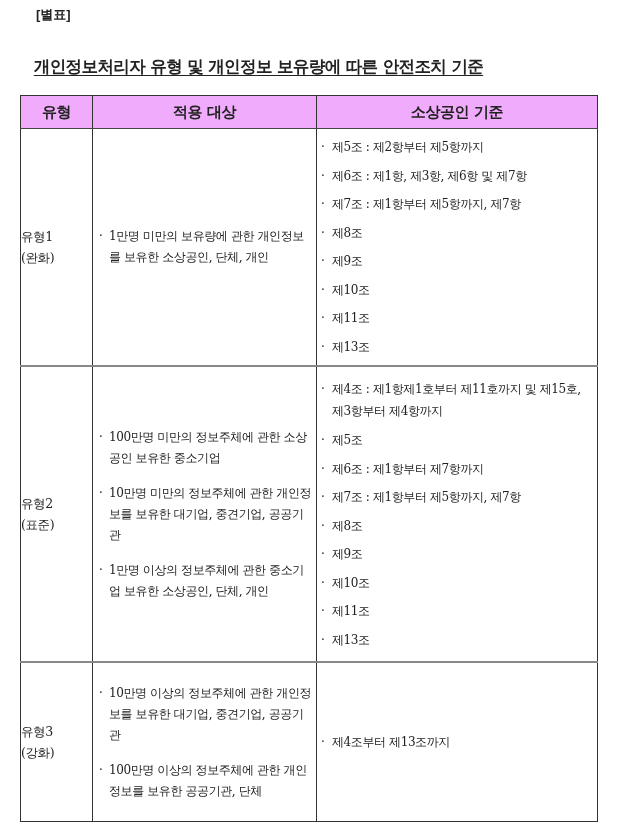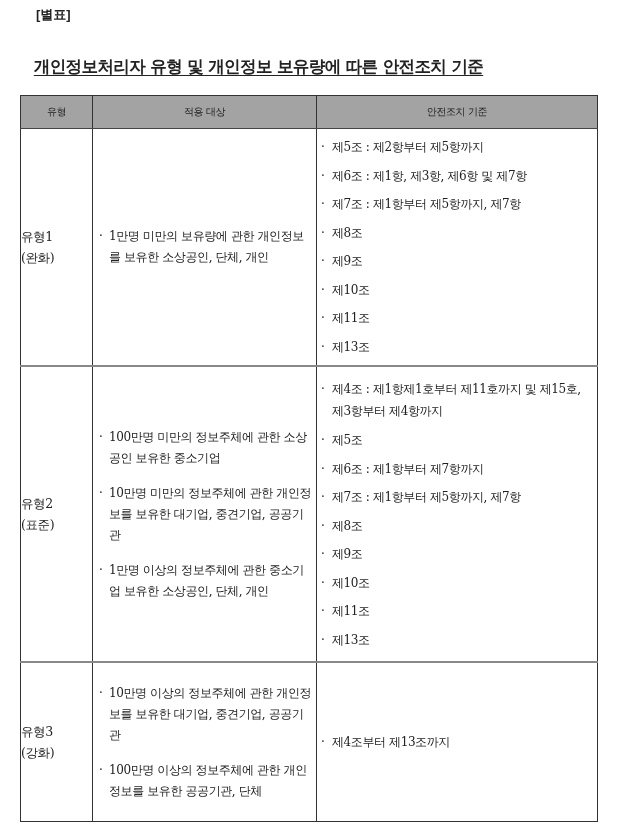--- a/index.html
+++ b/index.html
@@ -7,22 +7,22 @@
          font-family:"DejaVu Serif", serif; color:#222; }
   .tag { position:absolute; left:36px; top:6px; font-size:13px; font-weight:bold;
          font-family:Liberation Sans, sans-serif; }
   .title { position:absolute; left:0; width:517px; top:56px; text-align:center;
            font-family:"DejaVu Sans", sans-serif; font-weight:bold; font-size:16.5px;
            letter-spacing:-0.6px; }
   .title span { text-decoration:underline; text-underline-offset:3px; }
   table { position:absolute; left:20px; top:95px; width:577px; border-collapse:collapse;
           table-layout:fixed; font-size:12px; letter-spacing:-0.4px; }
   td, th { border:1px solid #333; padding:0; vertical-align:middle; }
-  thead th { background:#a3a3a3; height:32px; font-weight:normal;
-             font-family:"DejaVu Sans", sans-serif; font-size:10px; border-bottom:1.5px solid #444; }
+  thead th { background:#f0abfc; height:32px; font-weight:bold;
+             font-family:"DejaVu Sans", sans-serif; font-size:15px; border-bottom:1.5px solid #444; }
   tr.r1 td { height:236px; }
   tr.r2 td { height:294px; }
   tr.r3 td { height:158px; }
   tr.r2 td, tr.r3 td { border-top:2px solid #888; }
   td.type { text-align:left; line-height:21px; font-size:12.5px; }
   td.target { padding:0 2px 0 6px; }
   .item { display:flex; line-height:21px; }
   .item + .item { margin-top:14px; }
   .bullet { width:10px; flex:none; }
   td.measures { padding:0 4px 0 4px; }
@@ -39,21 +39,21 @@
 <table>
   <colgroup>
       <col style="width:72px">
       <col style="width:224px">
       <col style="width:281px">
     </colgroup>
   <thead>
     <tr>
       <th>유형</th>
       <th>적용 대상</th>
-      <th>안전조치 기준</th>
+      <th>소상공인 기준</th>
     </tr>
   </thead>
   <tbody>
 
     <tr class="r1">
       <td class="type">
         <div>유형1</div>
         <div>(완화)</div>
       </td>
       <td class="target">

